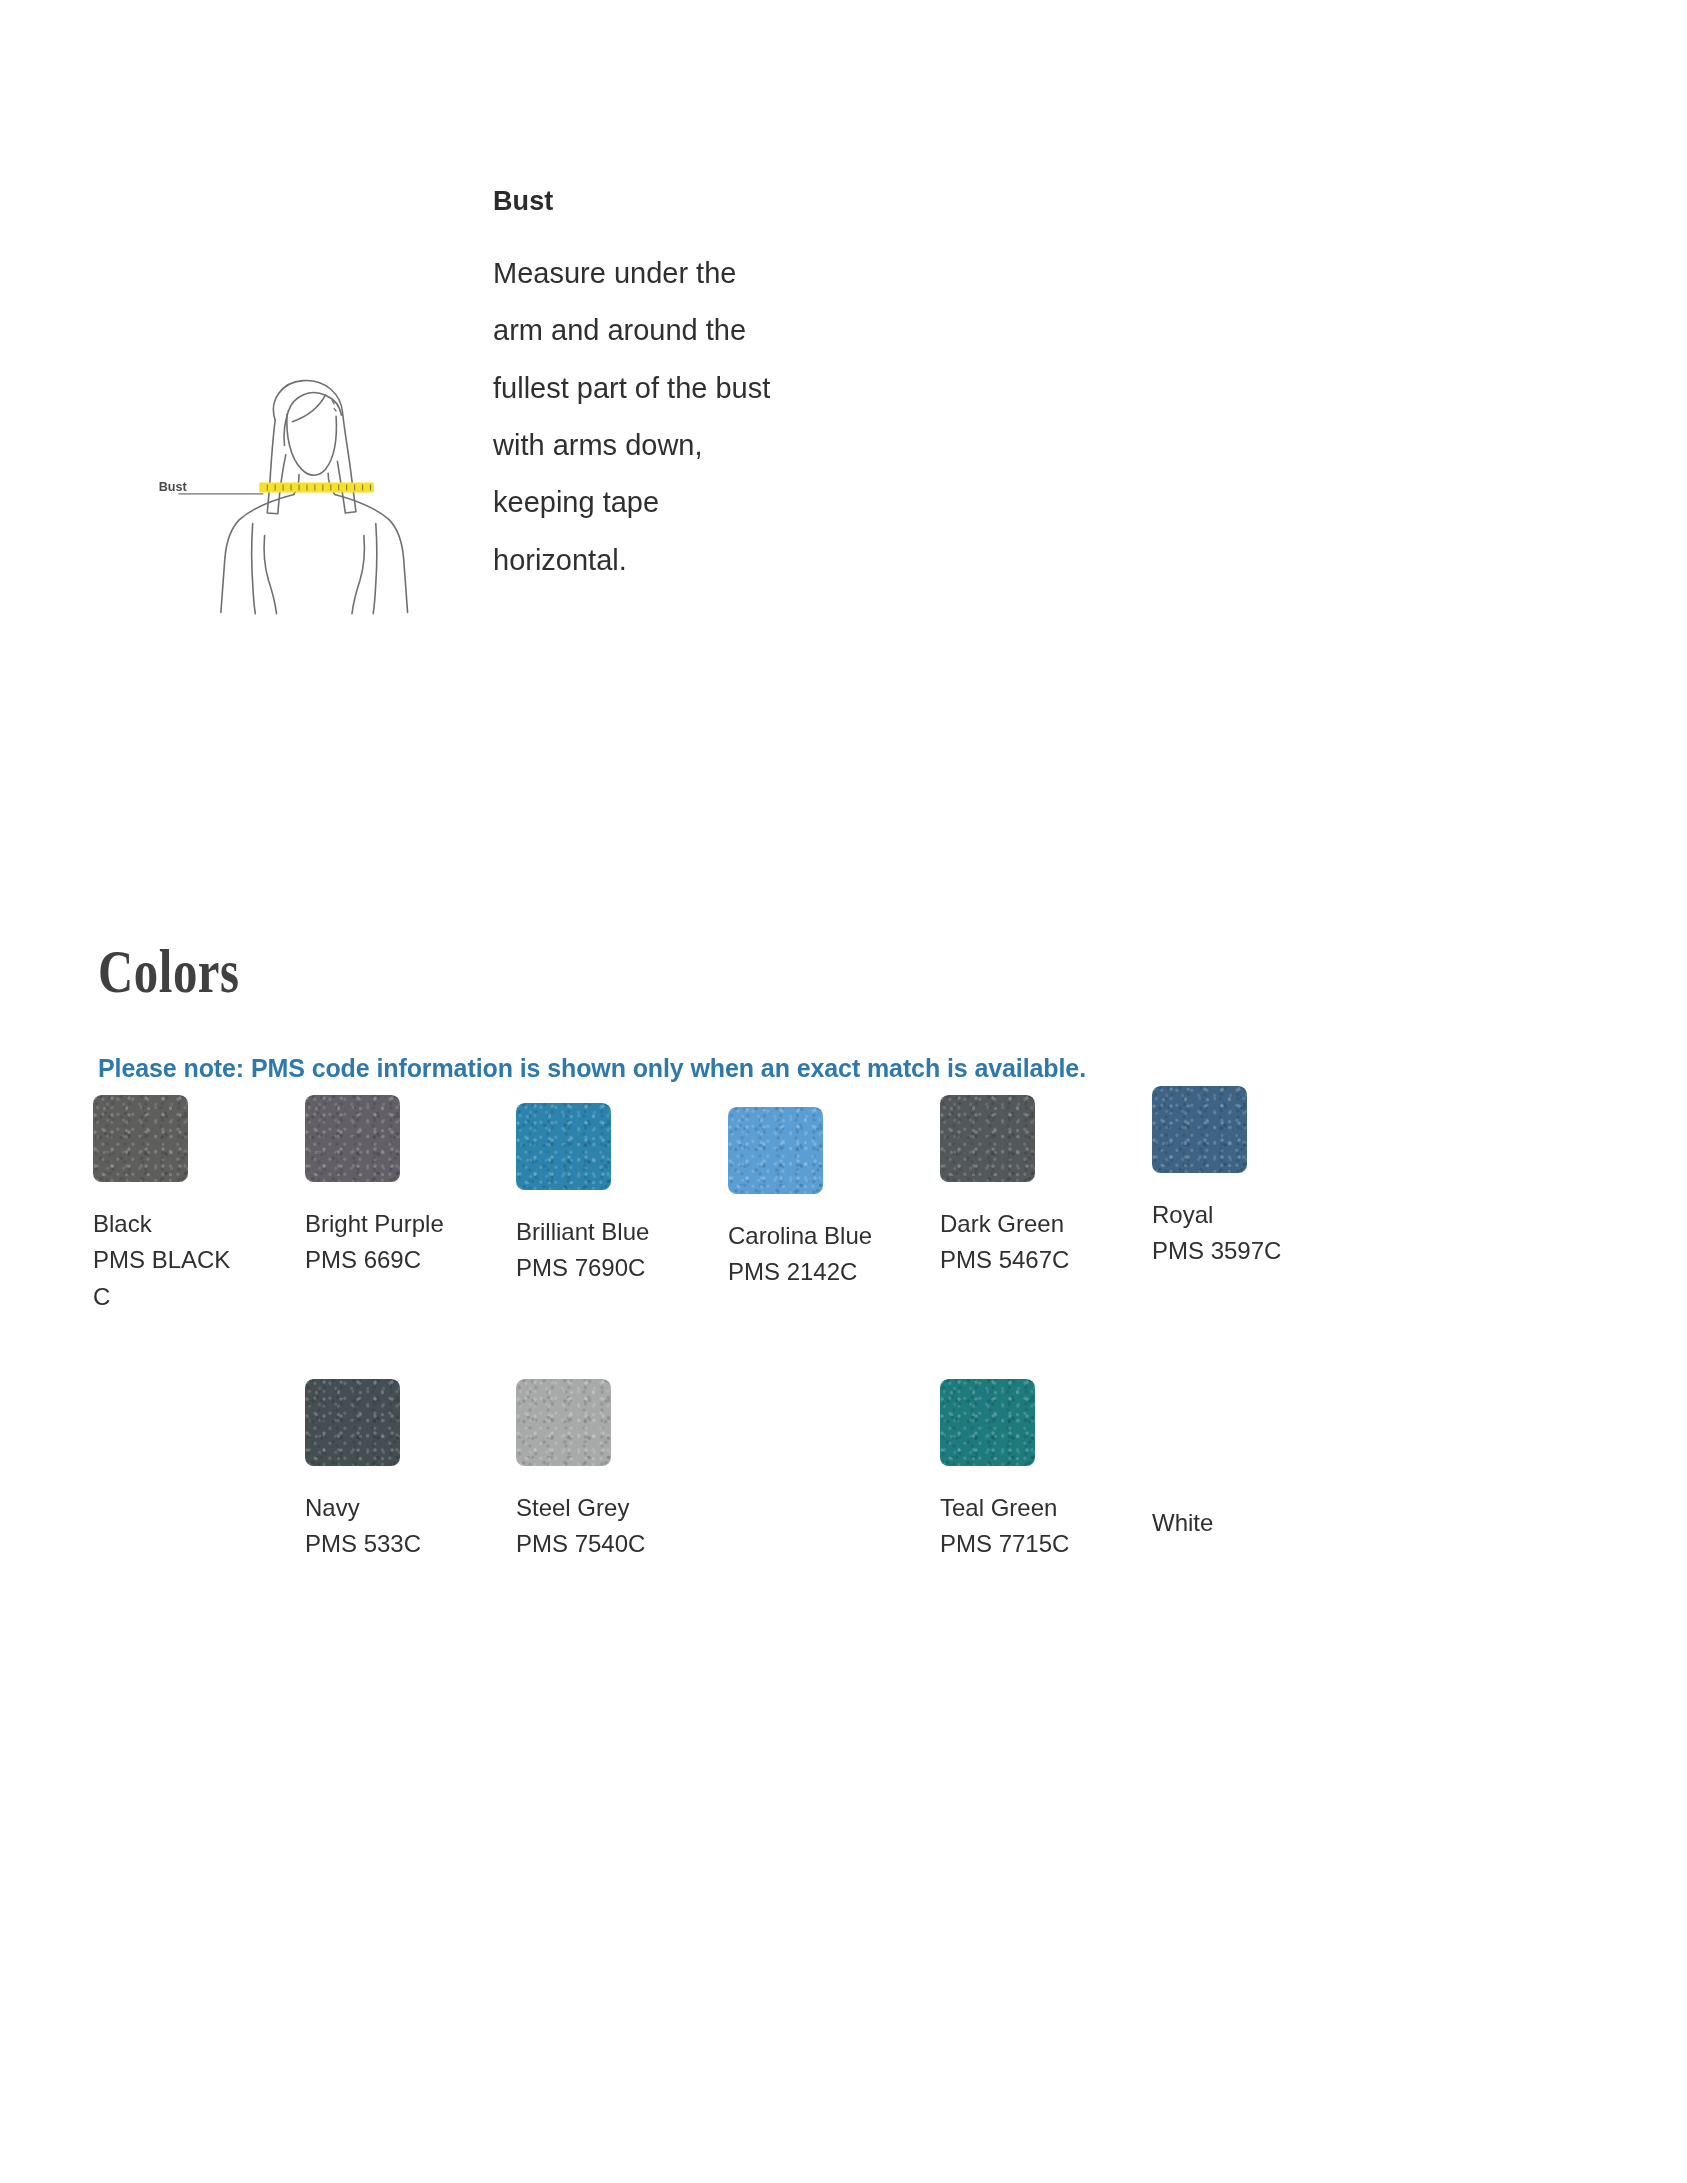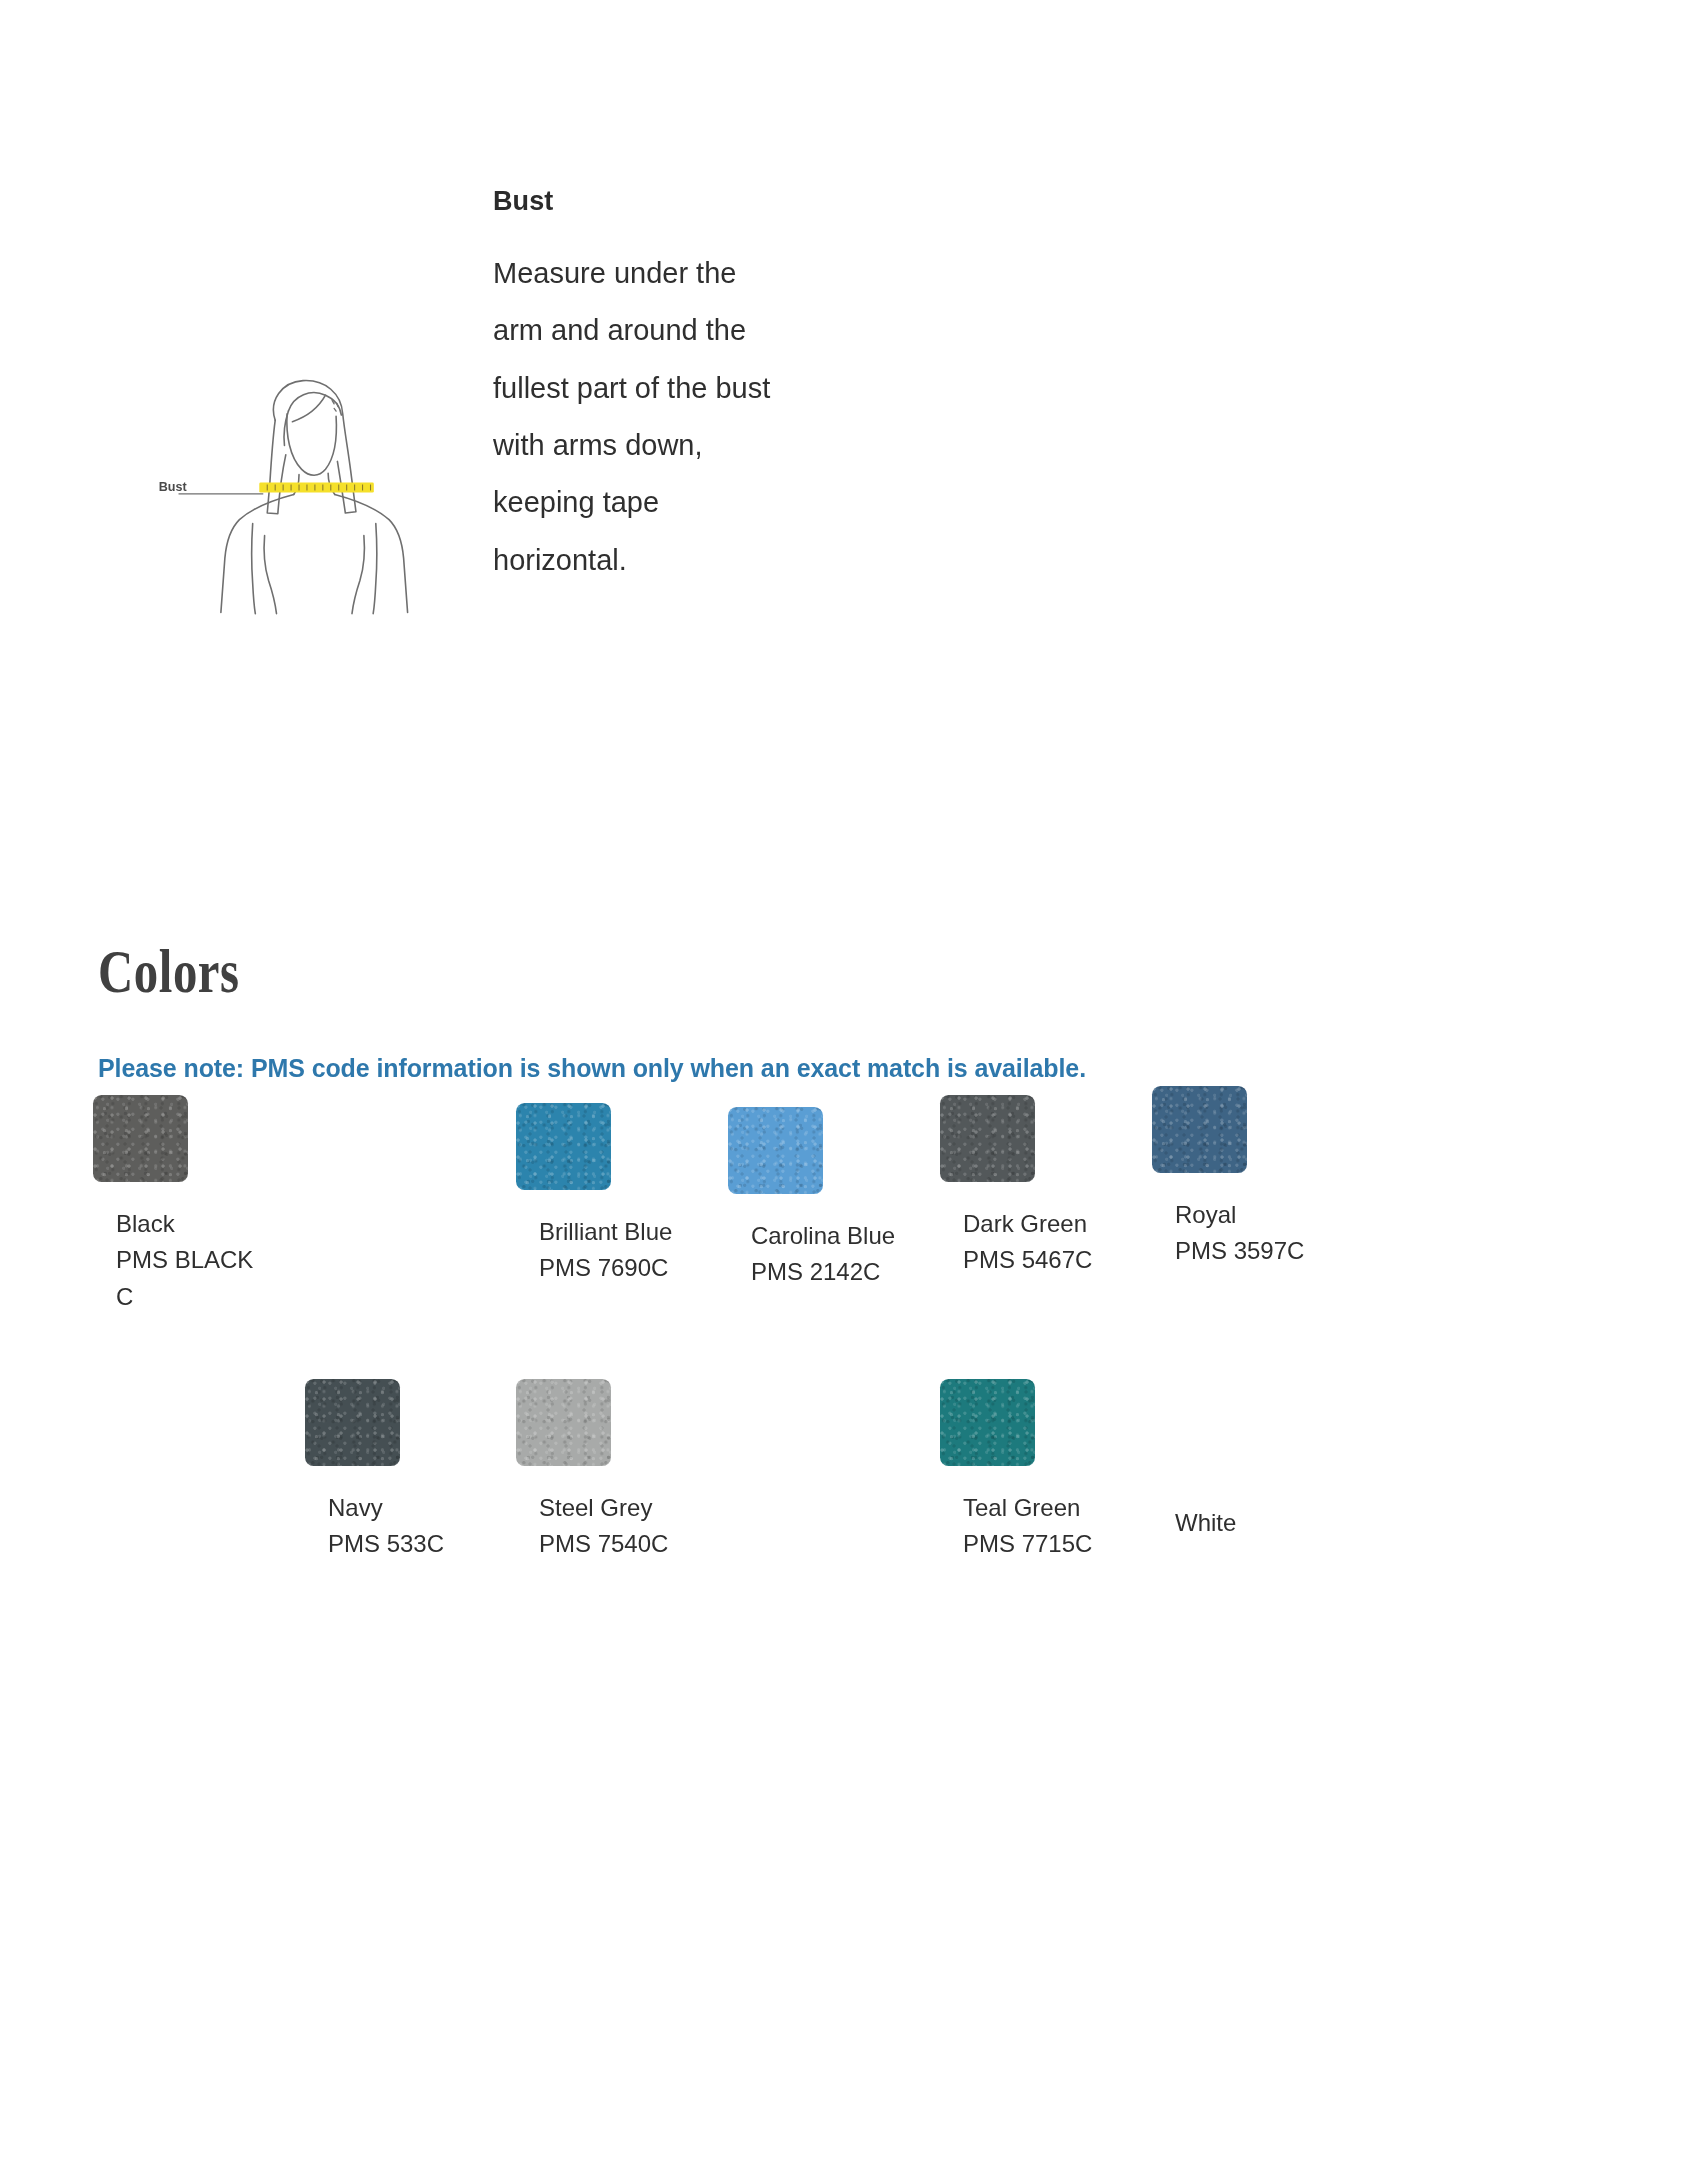--- a/index.html
+++ b/index.html
@@ -154,21 +154,20 @@
     margin-top: 24px;
     font-size: 24px;
     line-height: 1.52;
     color: #2f2f2f;
     width: 198px;
   }
 
   .swatch-caption .cap-line {
     display: block;
     white-space: pre;
-    margin-left: 23px;
   }
 </style>
 </head>
 <body>
 
 <div class="page">
 
   <section class="bust-section">
 
     <div class="bust-figure">
@@ -235,20 +234,27 @@
     <div class="swatch-grid">
       <div class="swatch-row">
           <div class="swatch-cell" style="left: 0px; top: 0px;">
             <div class="swatch-chip" style="background: rgb(94, 94, 92);"></div>
             <div class="swatch-caption">
               <span class="cap-line">Black</span>
               <span class="cap-line">PMS BLACK</span>
               <span class="cap-line">C</span>
             </div>
           </div>
+          <div class="swatch-cell" style="left: 212px; top: 0px;">
+            <div class="swatch-chip" style="background: rgb(98, 95, 103);"></div>
+            <div class="swatch-caption">
+              <span class="cap-line">Bright Purple</span>
+              <span class="cap-line">PMS 669C</span>
+            </div>
+          </div>
           <div class="swatch-cell" style="left: 423px; top: 8px;">
             <div class="swatch-chip" style="background: rgb(44, 132, 173);"></div>
             <div class="swatch-caption">
               <span class="cap-line">Brilliant Blue</span>
               <span class="cap-line">PMS 7690C</span>
             </div>
           </div>
           <div class="swatch-cell" style="left: 635px; top: 12px;">
             <div class="swatch-chip" style="background: rgb(90, 158, 212);"></div>
             <div class="swatch-caption">

